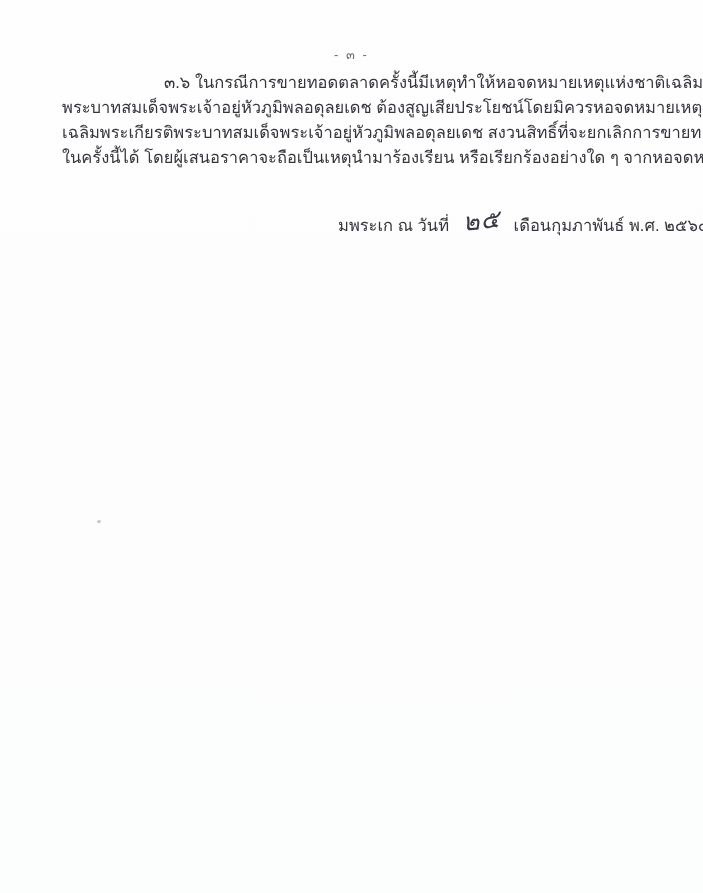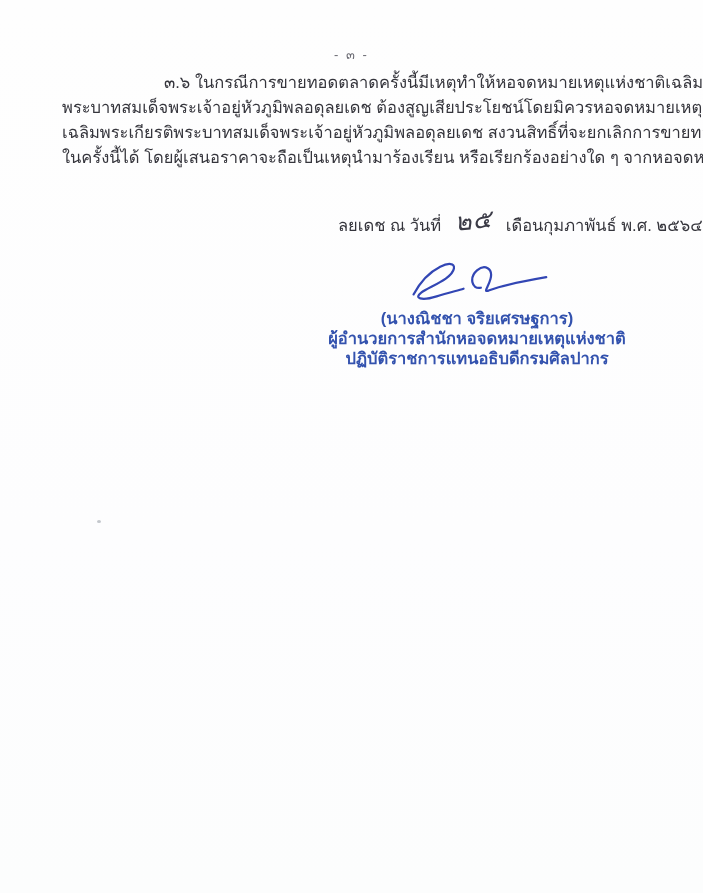--- a/index.html
+++ b/index.html
@@ -68,30 +68,21 @@
   <div class="page-number">- ๓ -</div>
 
   <div class="paragraph">
     <div class="line first">๓.๖ ในกรณีการขายทอดตลาดครั้งนี้มีเหตุทำให้หอจดหมายเหตุแห่งชาติเฉลิมพระเกียรติ</div>
     <div class="line">พระบาทสมเด็จพระเจ้าอยู่หัวภูมิพลอดุลยเดช ต้องสูญเสียประโยชน์โดยมิควรหอจดหมายเหตุแห่งชาติ</div>
     <div class="line">เฉลิมพระเกียรติพระบาทสมเด็จพระเจ้าอยู่หัวภูมิพลอดุลยเดช สงวนสิทธิ์ที่จะยกเลิกการขายทอดตลาด</div>
     <div class="line">ในครั้งนี้ได้ โดยผู้เสนอราคาจะถือเป็นเหตุนำมาร้องเรียน หรือเรียกร้องอย่างใด ๆ จากหอจดหมายเหตุแห่งชาติ</div>
   </div>
 
   <div class="date-line">
-    <span>ลยเดช ณ วันที่</span>
+    <span>มพระเก ณ วันที่</span>
     <span class="handwritten">๒๕</span>
     <span>เดือนกุมภาพันธ์ พ.ศ. ๒๕๖๔</span>
   </div>
 
-  <div class="sign-block">
-    <svg class="signature" width="160" height="50" viewBox="0 0 160 52">
-      <path d="M14 40 C 30 10, 58 2, 56 13 C 54 24, 30 32, 22 38 C 14 44, 22 47, 38 42 C 50 38, 60 36, 66 34" fill="none" stroke="#3246b4" stroke-width="2.3" stroke-linecap="round"></path>
-      <path d="M84 33 C 74 35, 72 22, 80 15 C 88 8, 97 13, 94 24 C 92 32, 86 38, 92 36 C 100 33, 106 30, 152 22" fill="none" stroke="#3246b4" stroke-width="2.3" stroke-linecap="round"></path>
-    </svg>
-    <div class="sign-name">(นางณิชชา  จริยเศรษฐการ)</div>
-    <div class="sign-title">ผู้อำนวยการสำนักหอจดหมายเหตุแห่งชาติ</div>
-    <div class="sign-title">ปฏิบัติราชการแทนอธิบดีกรมศิลปากร</div>
-  </div>
 
   <div class="speck"></div>
 
 </div>
 
 </body></html>

